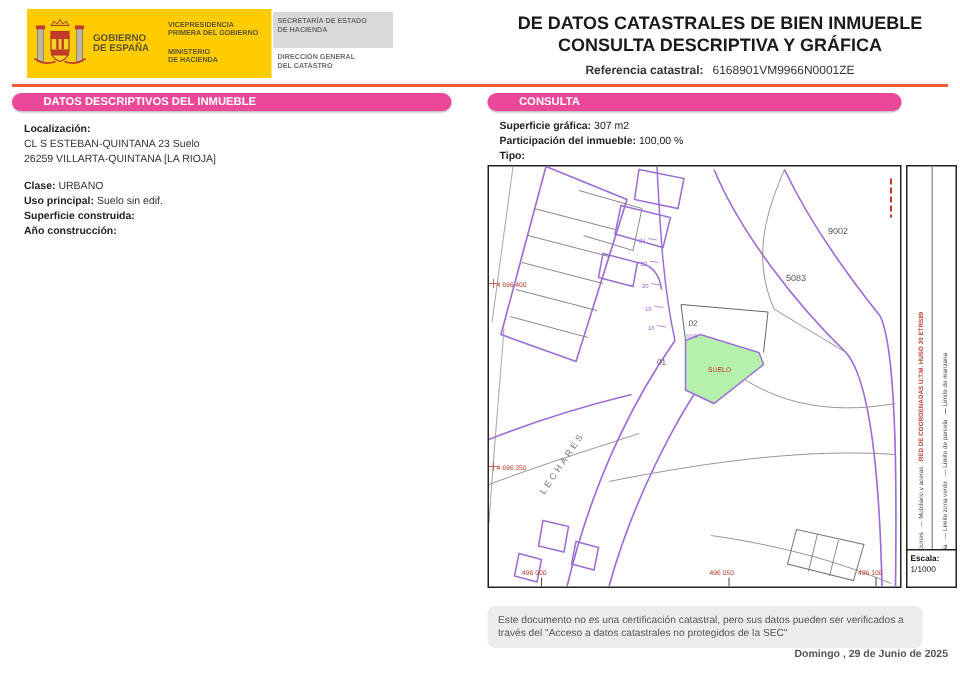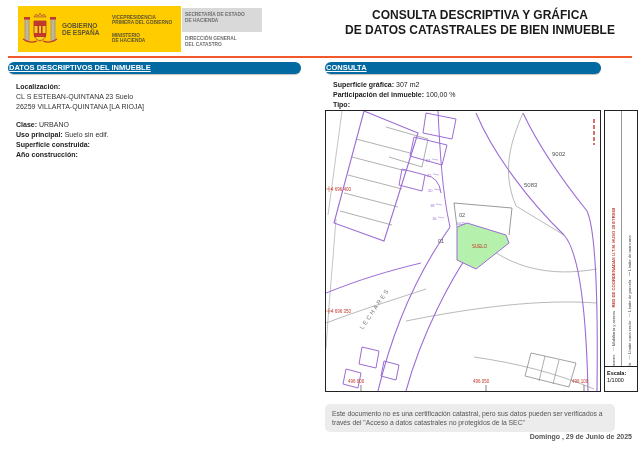--- a/index.html
+++ b/index.html
@@ -14,21 +14,21 @@
   .min-col .grp { margin-bottom:7px; }
   #sec-box { left:182px; top:8px; width:80px; height:24px; background:#d9d9d9; color:#6e6e6e; font-weight:bold; font-size:4.8px; line-height:5.6px; padding:4px 3px; }
   #dir-box { left:182px; top:36px; width:80px; height:16px; color:#6e6e6e; font-weight:bold; font-size:4.8px; line-height:5.6px; padding:0 3px; }
   #title-wrap { left:330px; top:8px; width:300px; text-align:center; }
   .doc-title { font-size:12px; font-weight:bold; color:#1a1a1a; line-height:15px; }
   .ref-line { margin-top:4px; font-size:8px; color:#333; }
   .ref-line b { margin-right:6px; }
   #header-rule { left:8px; top:56px; width:624px; height:2px; background:#f1582b; }
 
   
-  .section-bar { height:12px; background:#0369a1; border-radius:6px; color:#ffffff; font-weight:bold; font-size:7.5px; line-height:12px; padding-left:1px; box-shadow:0 1px 1px rgba(0,0,0,.25);text-decoration:underline; }
+  .section-bar { height:12px; background:#ec4899; border-radius:6px; color:#ffffff; font-weight:bold; font-size:7.5px; line-height:12px; padding-left:21px; box-shadow:0 1px 1px rgba(0,0,0,.25); }
   #bar-left  { left:8px;  top:62px; width:293px; }
   #bar-right { left:325px; top:62px; width:276px; }
 
   
   #datos { left:16px; top:82px; width:280px; font-size:7px; color:#222; line-height:10px; }
   #datos .lbl { font-weight:bold; }
   #datos .val { font-weight:normal; color:#333; }
   .gap { height:8px; }
 
   
@@ -87,22 +87,25 @@
 <div class="abs" id="sec-box">
   <div>SECRETARÍA DE ESTADO</div>
   <div>DE HACIENDA</div>
 </div>
 <div class="abs" id="dir-box">
   <div>DIRECCIÓN GENERAL</div>
   <div>DEL CATASTRO</div>
 </div>
 
 <div class="abs" id="title-wrap">
+  <div class="doc-title">DE DATOS CATASTRALES DE BIEN INMUEBLE</div>
   <div class="doc-title">CONSULTA DESCRIPTIVA Y GRÁFICA</div>
-  <div class="doc-title">DE DATOS CATASTRALES DE BIEN INMUEBLE</div>
+  <div class="ref-line">
+    <b>Referencia catastral:</b><span>6168901VM9966N0001ZE</span>
+  </div>
 </div>
 
 <div class="abs" id="header-rule"></div>
 
 <div class="abs section-bar" id="bar-left">DATOS DESCRIPTIVOS DEL INMUEBLE</div>
 <div class="abs section-bar" id="bar-right">CONSULTA</div>
 
 <div class="abs" id="datos">
   <div class="lbl">Localización:</div>
   <div class="val">CL S ESTEBAN-QUINTANA 23 Suelo</div>

